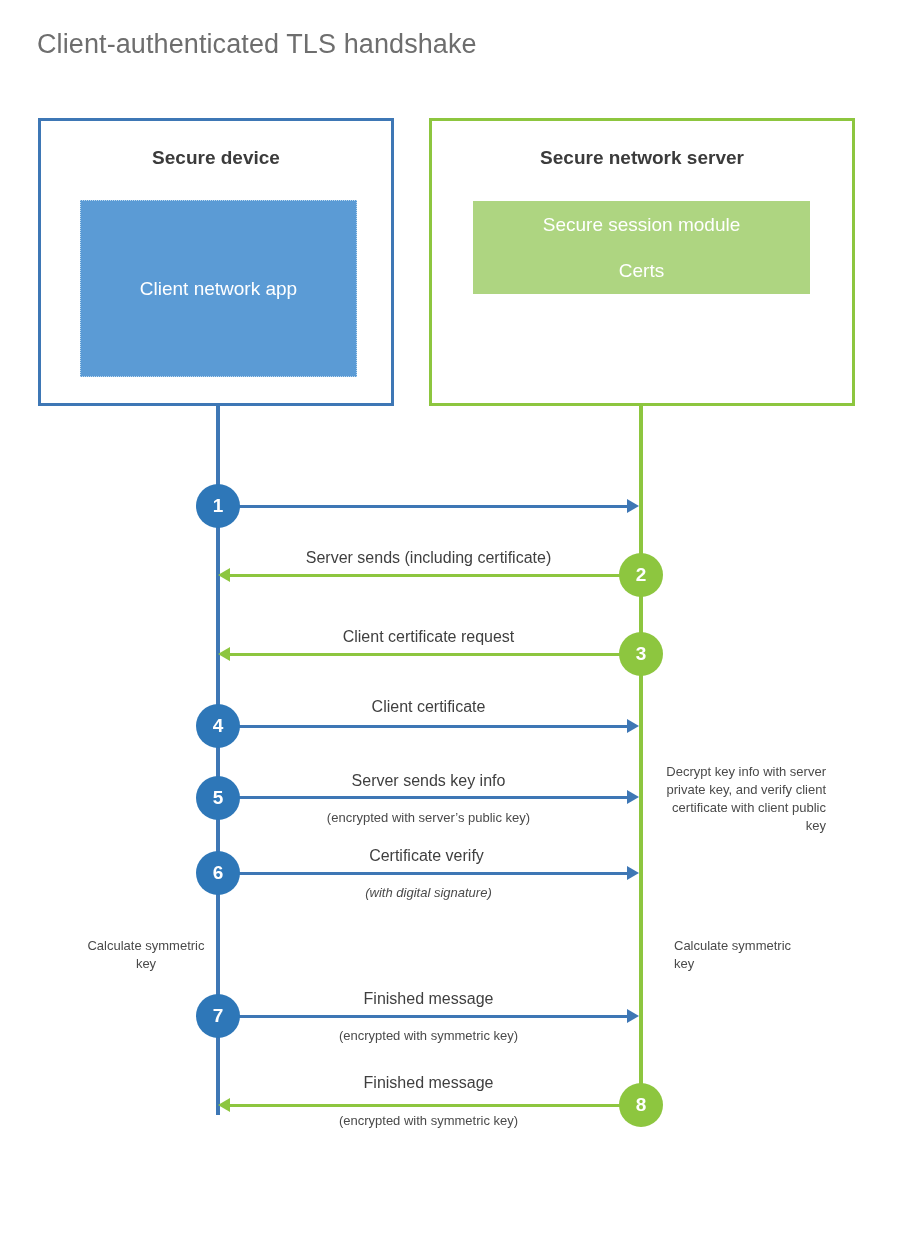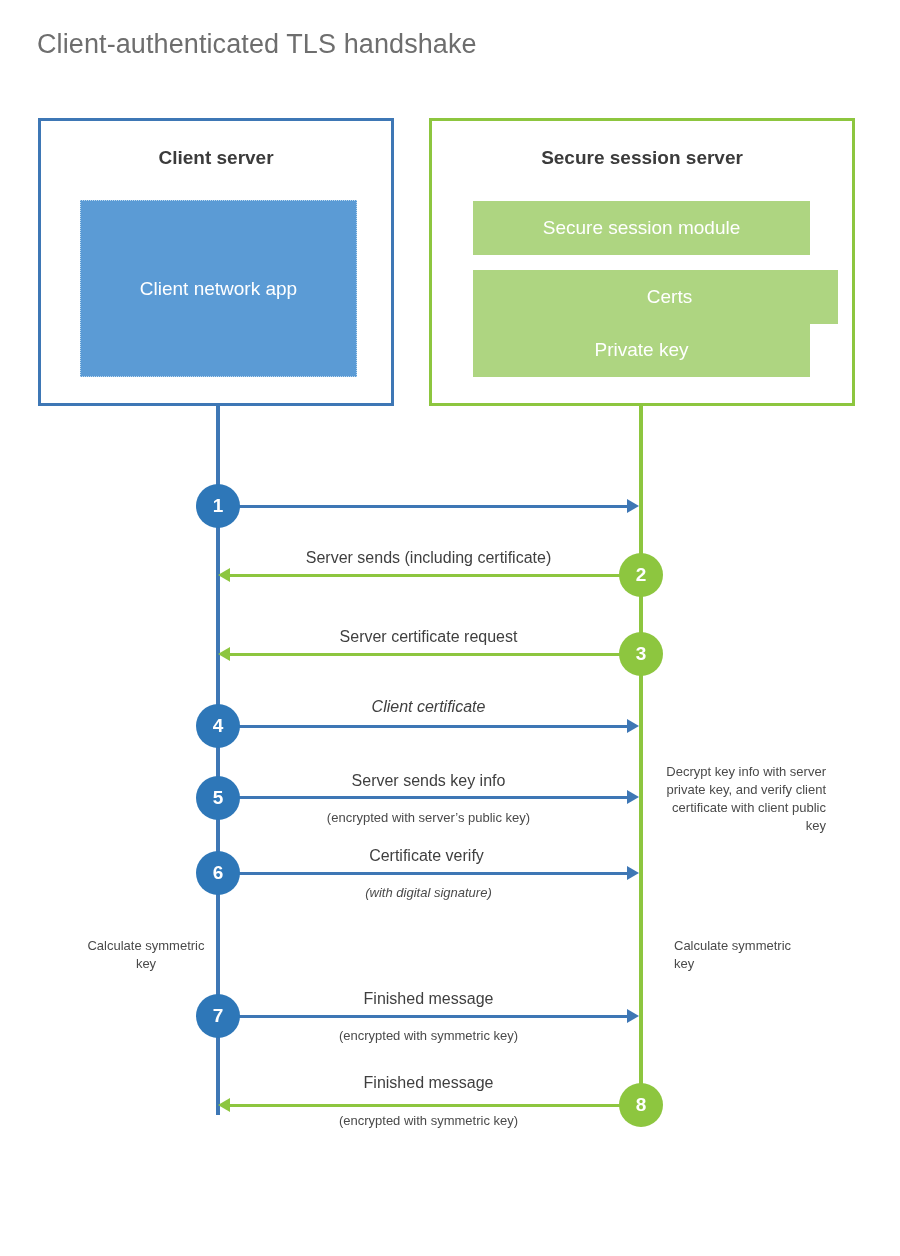--- a/index.html
+++ b/index.html
@@ -82,31 +82,31 @@
     font-weight: 300;
     line-height: 1.35;
     padding: 0 14px;
   }
 
   
   .server-bar {
     position: absolute;
     left: 41px;
     width: 337px;
-    height: 54px;
+    height: 47px;
     background: #aed581;
     display: flex;
     align-items: center;
     justify-content: center;
     color: #ffffff;
     font-size: 19px;
     font-weight: 300;
   }
   #server-bar-0 { top: 80px; }
-  #server-bar-1 { top: 149px; padding-left: 28px; }
+  #server-bar-1 { top: 126px; }
   #server-bar-2 { top: 202px; }
 
   
   .lifeline {
     position: absolute;
     width: 4px;
   }
   #lifeline-client {
     left: 216px;
     top: 403px;
@@ -199,49 +199,48 @@
   }
 </style>
 </head>
 <body>
 
 <div id="canvas">
 
   <div id="page-title">Client-authenticated TLS handshake</div>
 
   <div id="client-box" class="participant-box">
-    <div class="box-title">Client server</div>
+    <div class="box-title">Secure device</div>
     <div id="client-app">Client network app</div>
   </div>
 
   <div id="server-box" class="participant-box">
-    <div class="box-title">Secure session server</div>
+    <div class="box-title">Secure network server</div>
     <div id="server-bar-0" class="server-bar">Secure session module</div>
     <div id="server-bar-1" class="server-bar">Certs</div>
-    <div id="server-bar-2" class="server-bar">Private key</div>
   </div>
 
   <div id="lifeline-client" class="lifeline"></div>
   <div id="lifeline-server" class="lifeline"></div>
 
   <div class="msg-line blue" style="left:218px; top:505px; width:409px;"></div>
   <div class="arrowhead right blue" style="left:627px; top:499px;"></div>
   <div class="step-badge blue" style="left:196px; top:484px;">1</div>
 
   <div class="msg-label" style="left:218px; top:549px; width:421px;">Server sends (including certificate)</div>
   <div class="msg-line green" style="left:230px; top:574px; width:409px;"></div>
   <div class="arrowhead left green" style="left:218px; top:568px;"></div>
   <div class="step-badge green" style="left:619px; top:553px;">2</div>
 
-  <div class="msg-label" style="left:218px; top:628px; width:421px;">Server certificate request</div>
+  <div class="msg-label" style="left:218px; top:628px; width:421px;">Client certificate request</div>
   <div class="msg-line green" style="left:230px; top:653px; width:409px;"></div>
   <div class="arrowhead left green" style="left:218px; top:647px;"></div>
   <div class="step-badge green" style="left:619px; top:632px;">3</div>
 
-  <div class="msg-label" style="left:218px; top:698px; width:421px;font-style:italic;">Client certificate</div>
+  <div class="msg-label" style="left:218px; top:698px; width:421px;">Client certificate</div>
   <div class="msg-line blue" style="left:218px; top:725px; width:409px;"></div>
   <div class="arrowhead right blue" style="left:627px; top:719px;"></div>
   <div class="step-badge blue" style="left:196px; top:704px;">4</div>
 
   <div class="msg-label" style="left:218px; top:772px; width:421px;">Server sends key info</div>
   <div class="msg-line blue" style="left:218px; top:796px; width:409px;"></div>
   <div class="arrowhead right blue" style="left:627px; top:790px;"></div>
   <div class="msg-sublabel" style="left:218px; top:810px; width:421px;text-align:center;">(encrypted with server’s public key)</div>
   <div class="step-badge blue" style="left:196px; top:776px;">5</div>
 

